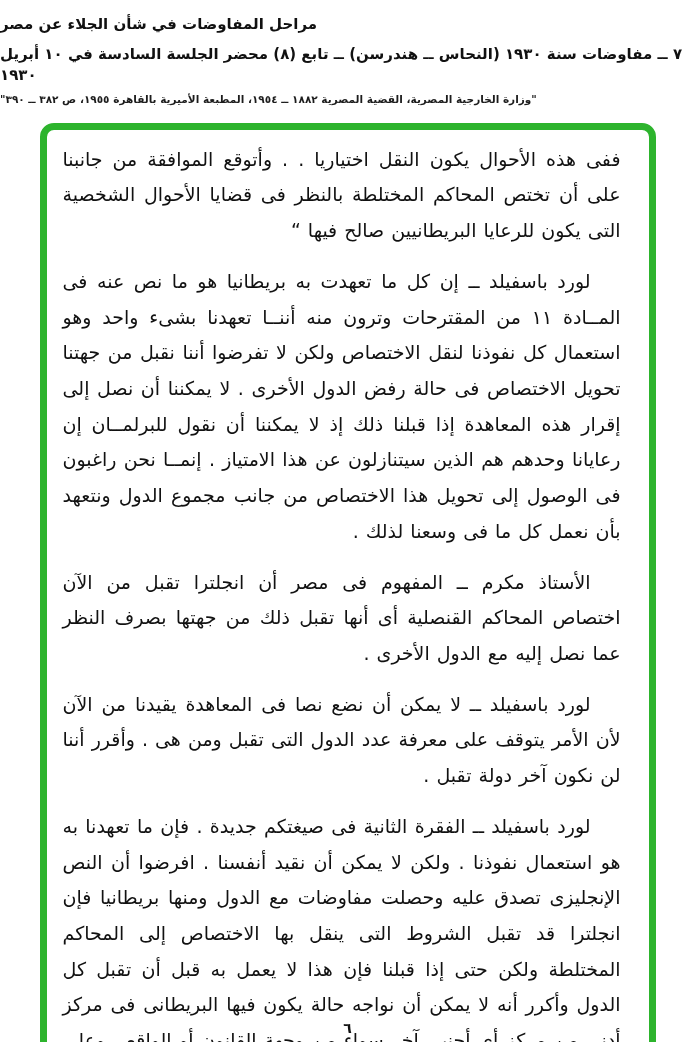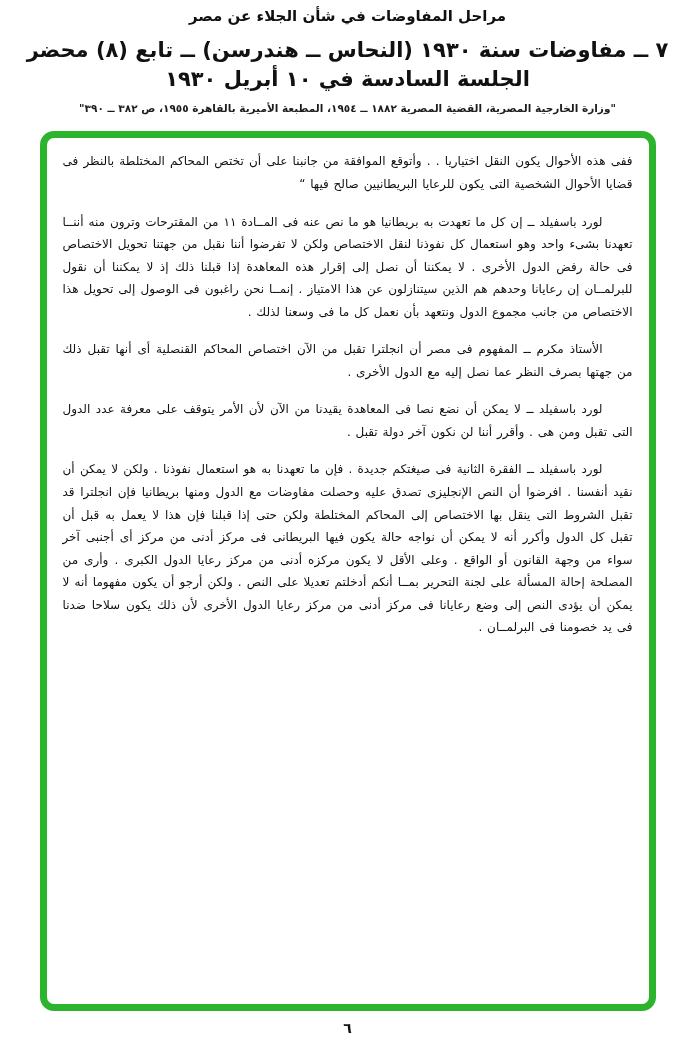--- a/index.html
+++ b/index.html
@@ -12,30 +12,30 @@
     width: 695px;
     height: 1042px;
     margin: 0 auto;
     background: #ffffff;
     font-family: "DejaVu Sans", sans-serif;
     color: #111111;
     direction: rtl;
     overflow: hidden;
   }
   .doc-header {
-    text-align: center;
-    padding-top: 6px;
+    text-align: left;
+    padding-top: 14px;
   }
   .doc-title {
     font-size: 15px;
     font-weight: bold;
     line-height: 1.4;
   }
   .doc-subtitle {
-    font-size: 21px;
+    font-size: 15px;
     font-weight: bold;
     margin-top: 9px;
     line-height: 1.4;
   }
   .doc-source {
     font-size: 10.5px;
     font-weight: bold;
     margin-top: 7px;
     color: #1c1c1c;
     line-height: 1.3;
@@ -43,22 +43,22 @@
   .quote-box {
     box-sizing: border-box;
     width: 616px;
     margin: 16px auto 0 auto;
     border: 7px solid #2db42d;
     border-radius: 14px;
     padding: 12px 16px 20px 16px;
     min-height: 880px;
   }
   .quote-box p {
-    margin: 0 0 15px 0;
-    font-size: 12px;
+    margin: 0 12px 15px 0;
+    font-size: 19px;
     line-height: 1.88;
     text-align: justify;
     text-justify: inter-word;
     word-spacing: 1px;
   }
   .quote-box p:last-child {
     margin-bottom: 0;
   }
   .indent-none   { text-indent: 0; }
   .indent-small  { text-indent: 14px; }

